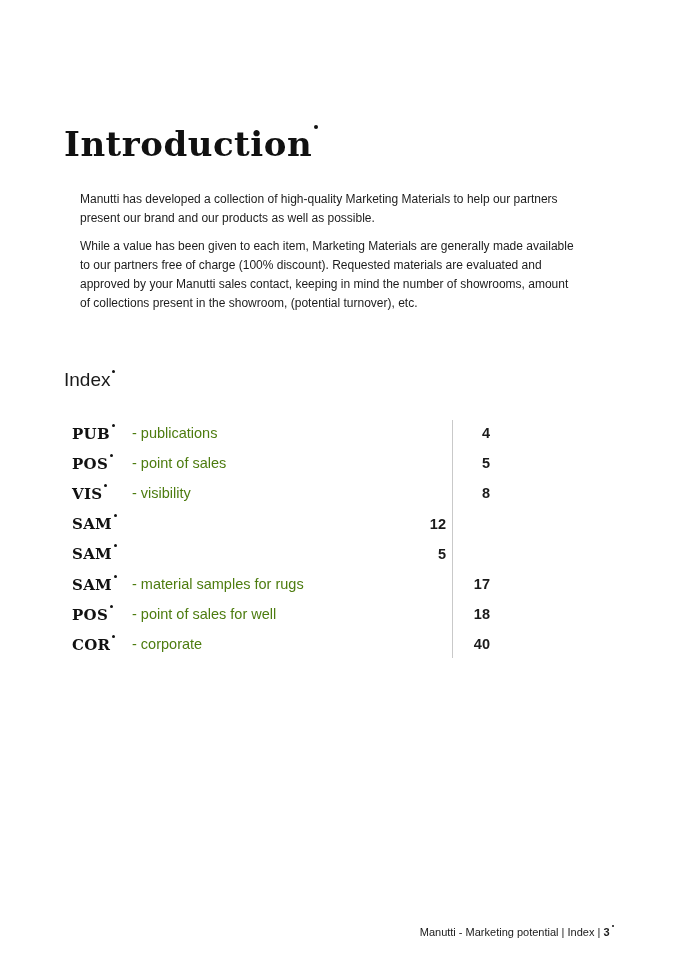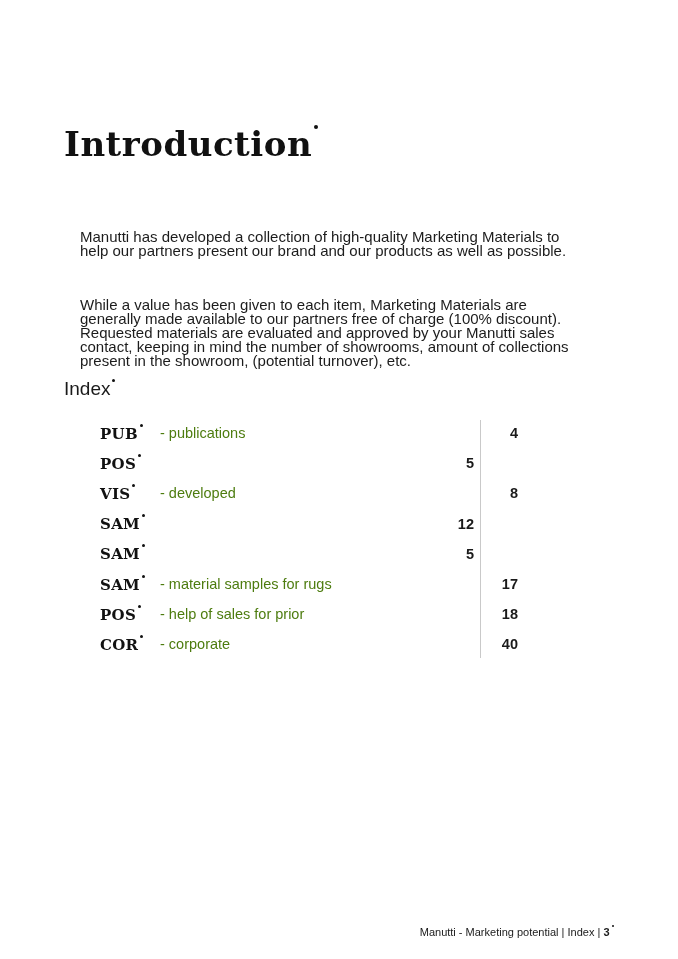--- a/index.html
+++ b/index.html
@@ -46,42 +46,40 @@
   .dot-xs { width: 2.5px; height: 2.5px; vertical-align: 8px; }
 
   
   .intro {
     position: absolute;
     left: 80px;
     top: 190px;
     width: 495px;
   }
   .intro p {
-    font-size: 15px;
-    line-height: 14px;
+    font-size: 12px;
+    line-height: 19px;
     color: #1c1c1c;
     margin-bottom: 9px;
-    margin-top: 40px;
   }
 
   
   .index-heading {
     position: absolute;
     left: 64px;
     top: 369px;
     font-size: 19px;
     font-weight: 400;
     color: #1a1a1a;
-    margin-top: 9px;
   }
 
   
   .index-table {
     position: absolute;
-    left: 100px;
+    left: 72px;
     top: 418px;
     width: 424px;
   }
   .index-vline {
     position: absolute;
     left: 380px;
     top: 2px;
     bottom: 2px;
     width: 1px;
     background: #c9c9c9;
@@ -143,26 +141,27 @@
     <div class="index-vline"></div>
 
     <div class="index-row">
       <span class="index-code"><span>PUB</span><span class="dot dot-sm"></span></span>
       <span class="index-label">- publications</span>
       <span class="index-page">4</span>
     </div>
 
     <div class="index-row">
       <span class="index-code"><span>POS</span><span class="dot dot-sm"></span></span>
+      <span class="index-label">- point of sales</span>
       <span class="index-page">5</span>
     </div>
 
     <div class="index-row">
       <span class="index-code"><span>VIS</span><span class="dot dot-sm"></span></span>
-      <span class="index-label">- developed</span>
+      <span class="index-label">- visibility</span>
       <span class="index-page">8</span>
     </div>
 
     <div class="index-row">
       <span class="index-code"><span>SAM</span><span class="dot dot-sm"></span></span>
       <span class="index-page">12</span>
     </div>
 
     <div class="index-row">
       <span class="index-code"><span>SAM</span><span class="dot dot-sm"></span></span>
@@ -170,21 +169,21 @@
     </div>
 
     <div class="index-row">
       <span class="index-code"><span>SAM</span><span class="dot dot-sm"></span></span>
       <span class="index-label">- material samples for rugs</span>
       <span class="index-page">17</span>
     </div>
 
     <div class="index-row">
       <span class="index-code"><span>POS</span><span class="dot dot-sm"></span></span>
-      <span class="index-label">- help of sales for prior</span>
+      <span class="index-label">- point of sales for well</span>
       <span class="index-page">18</span>
     </div>
 
     <div class="index-row">
       <span class="index-code"><span>COR</span><span class="dot dot-sm"></span></span>
       <span class="index-label">- corporate</span>
       <span class="index-page">40</span>
     </div>
 
   </div>

